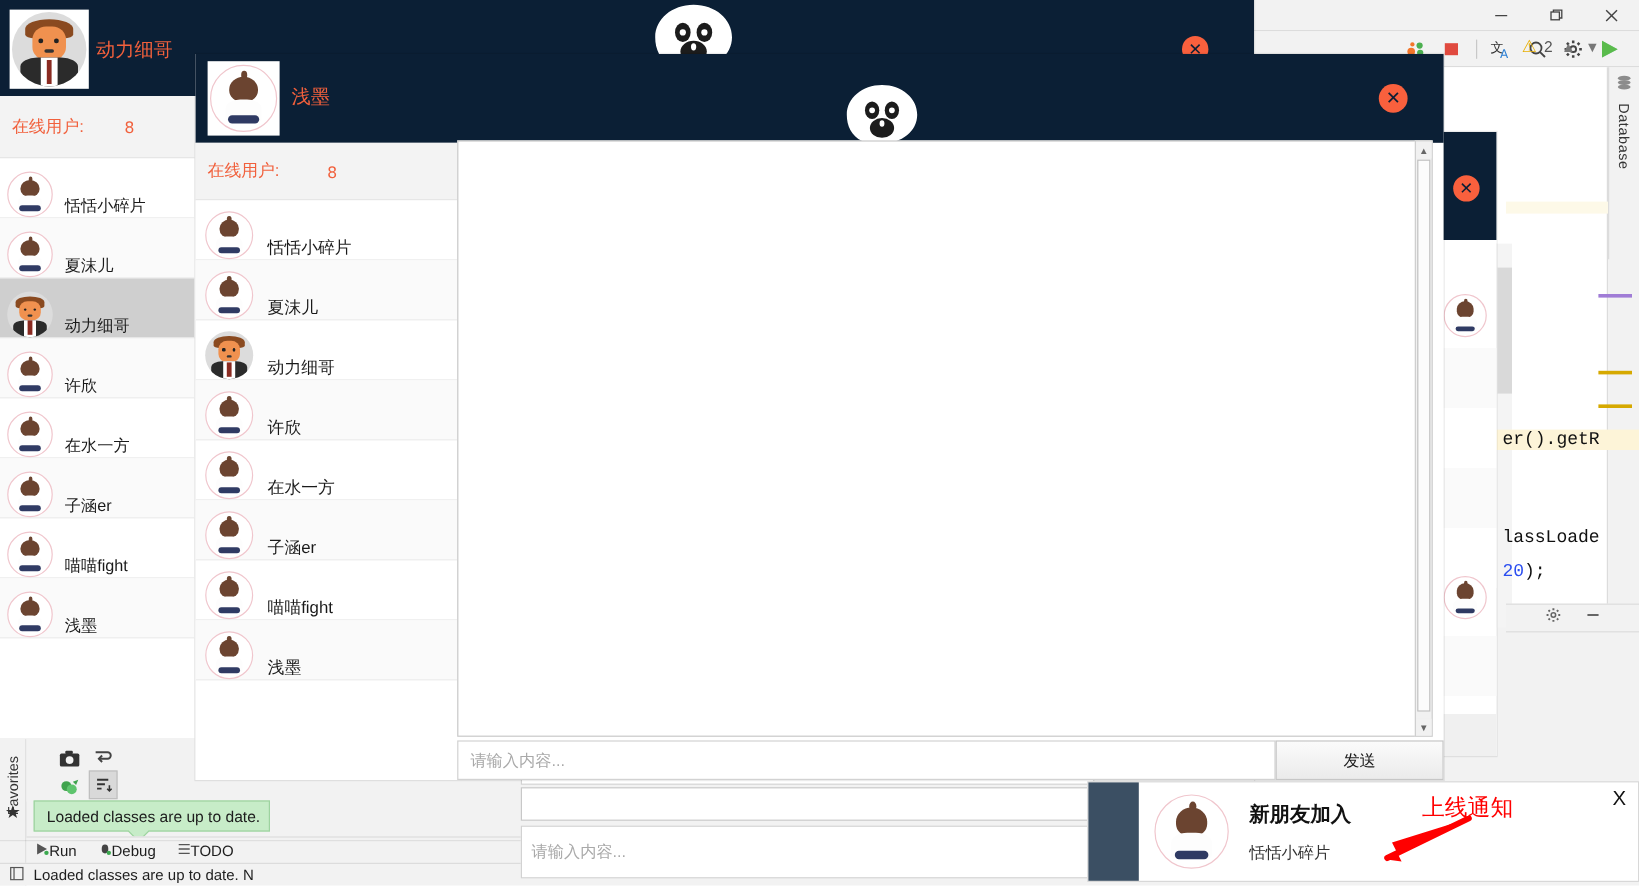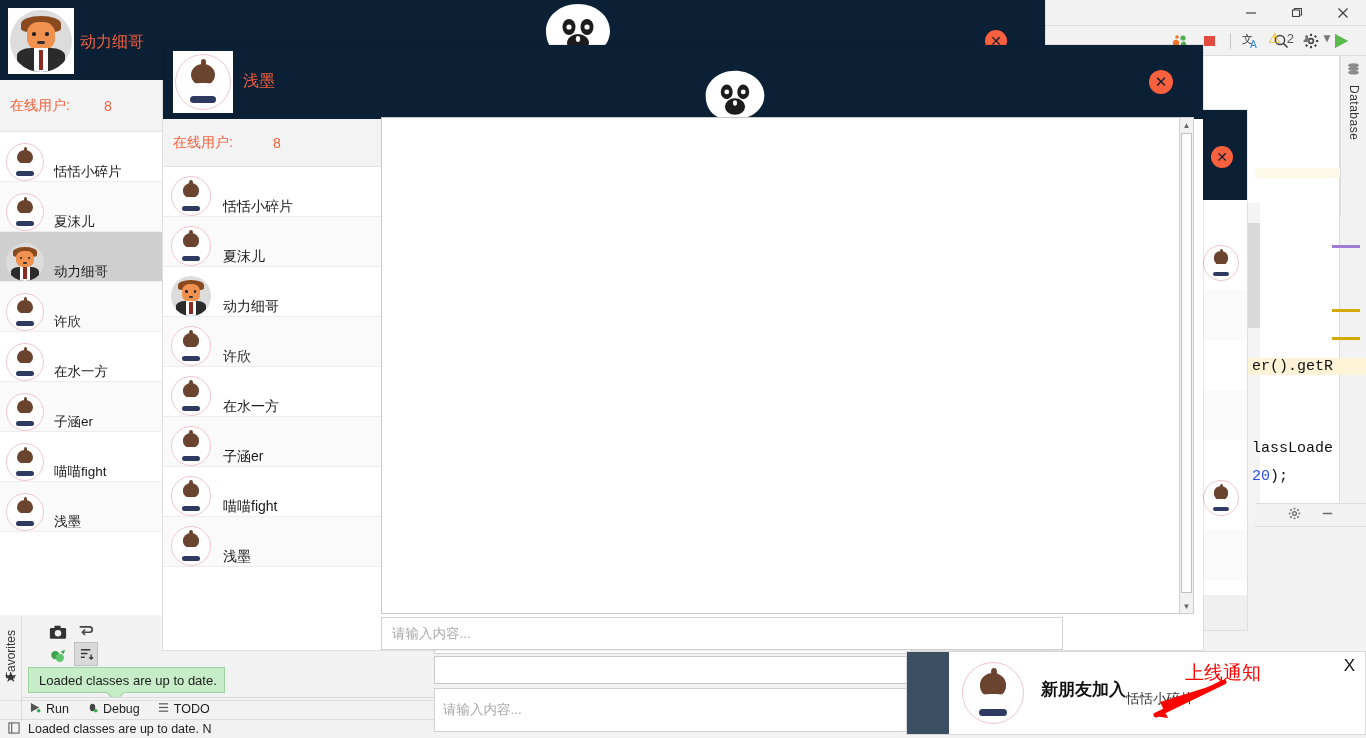--- a/index.html
+++ b/index.html
@@ -80,21 +80,21 @@
   }
   .tooltip-green::after {
     content:""; position:absolute; left:80px; bottom:-7px; width:12px; height:12px;
     background:#c7ecc8; border-right:1px solid #9dd39f; border-bottom:1px solid #9dd39f;
     transform: rotate(45deg);
   }
   .ide-tabs {
     position:absolute; left:22px; top:697px; width:1344px; height:22px;
     background:#f2f2f2; border-top:1px solid #dcdcdc; display:flex; align-items:center; gap:18px; padding-left:8px;
   }
-  .ide-tab { display:flex; align-items:center; gap:5px; font-size:12.5px; color:#1d1d1d; }
+  .ide-tab { display:flex; align-items:center; gap:0; font-size:12.5px; color:#1d1d1d; }
   .ide-status {
     position:absolute; left:0; top:719px; width:1366px; height:19px;
     background:#f2f2f2; border-top:1px solid #dcdcdc; display:flex; align-items:center;
     gap:8px; padding-left:8px; font-size:12.5px; color:#1d1d1d;
   }
   .ide-white-a { position:absolute; left:1040px; top:56px; width:210px; height:30px; background:#f6f6f6; border-bottom:1px solid #e4e4e4;}
   .ide-cream2 { position:absolute; left:1255px; top:168px; width:111px; height:10px; background:#fdf9e8; }
 
   
   .chat-win { position:absolute; background:#ffffff; box-shadow: 0 0 0 1px rgba(0,0,0,.08); }
@@ -651,34 +651,35 @@
 
   <div class="scroll-v" style="left:1016px;top:72px;width:15px;height:497px;">
     <div class="scroll-arrow" style="top:0;">▲</div>
     <div class="thumb" style="top:15px;height:460px;"></div>
     <div class="scroll-arrow" style="bottom:0;">▼</div>
   </div>
 
   <div class="cw-input" style="position:absolute;left:218px;top:572px;width:682px;height:33px;padding-left:10px;">
     <span>请输入内容...</span>
   </div>
+  <div class="cw-send" style="position:absolute;left:900px;top:572px;width:140px;height:33px;">发送</div>
 </div>
 
 <div class="toast" style="left:906px;top:651px;width:460px;height:84px;">
   <div class="toast-strip"></div>
   <div class="toast-body">
     <div style="width:68px;height:68px;display:flex;align-items:center;justify-content:center;flex:none;">
       <div class="av av-girl ring" style="width:62px;height:62px;">
             <div class="tuft"></div>
             <div class="hair"></div>
             <div class="body"></div>
             <div class="skirt"></div>
           </div>
     </div>
-    <div style="margin-left:14px;display:flex;flex-direction:row;">
+    <div style="margin-left:14px;display:flex;flex-direction:column;">
       <span class="toast-title">新朋友加入</span>
       <span class="toast-sub">恬恬小碎片</span>
     </div>
     <span class="toast-x">X</span>
   </div>
 </div>
 
 <svg style="position:absolute;left:1120px;top:680px;width:110px;height:42px;pointer-events:none;" viewBox="0 0 110 42">
   <path d="M104 2 L34 36 L48 38 L40 22 Z" fill="#ff0000"></path>
   <path d="M104 2 L36 35" stroke="#ff0000" stroke-width="5" stroke-linecap="round"></path>

